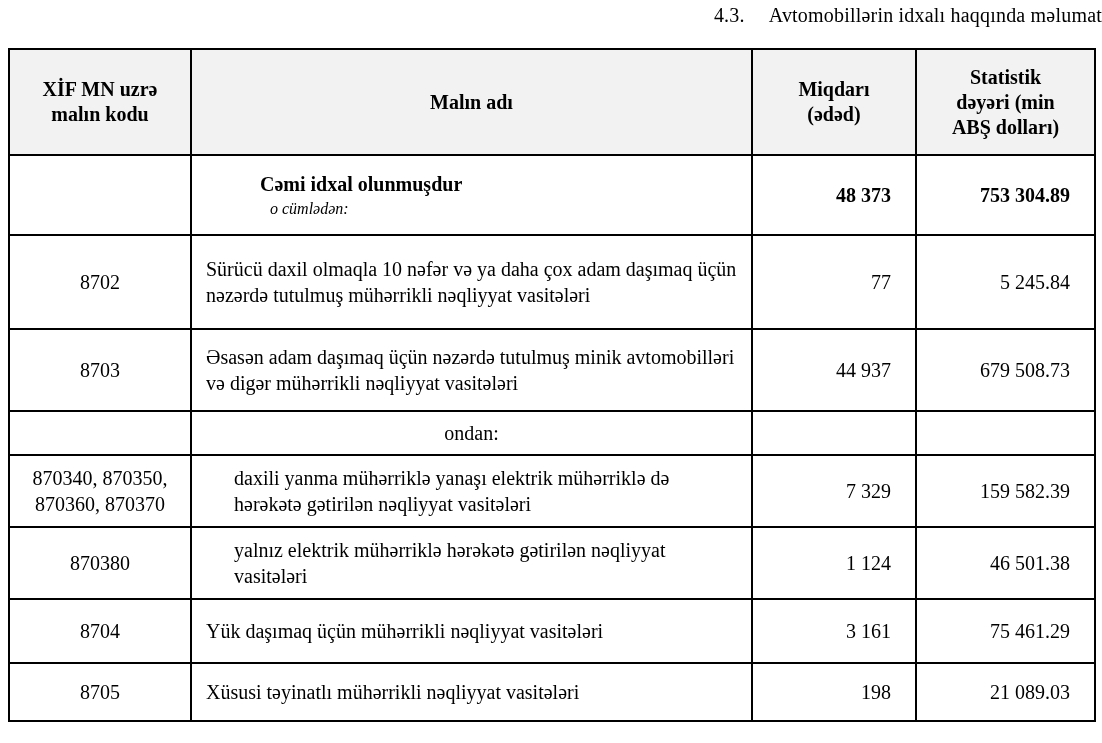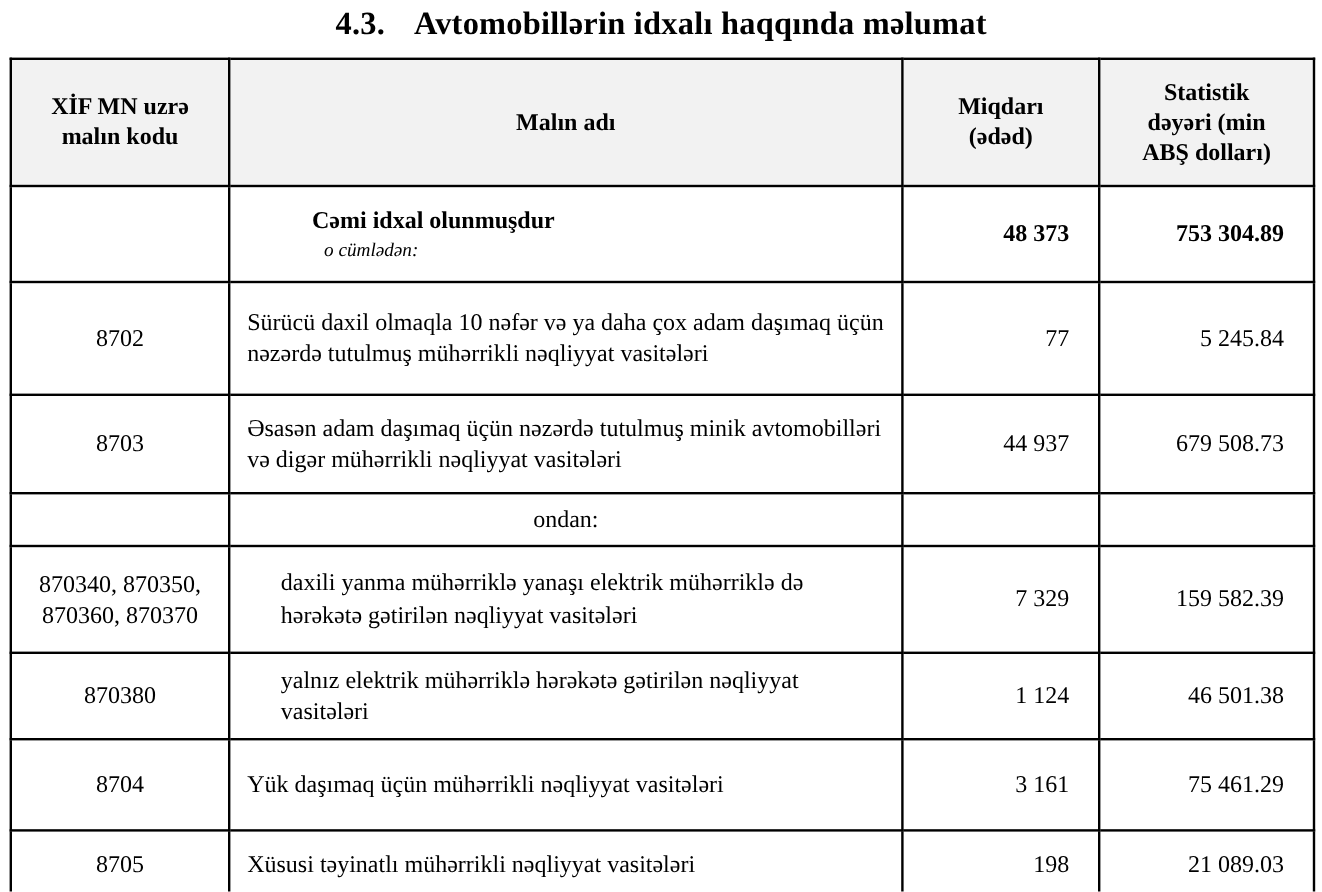--- a/index.html
+++ b/index.html
@@ -12,23 +12,23 @@
     font-family: "Liberation Serif", serif;
     overflow: hidden;
   }
   .page { position: relative; width: 1102px; height: 743px; }
 
   .title {
     position: absolute;
     top: 4px;
     left: 0;
     width: 100%;
-    text-align: center;
-    font-weight: bold;
-    font-size: 27px;
+    text-align: right;
+    font-weight: normal;
+    font-size: 20px;
     letter-spacing: 0.2px;
   }
   .title-num { margin-right: 24px; }
 
   table.imports {
     position: absolute;
     top: 48px;
     left: 8px;
     width: 1086px;
     border-collapse: collapse;
@@ -54,23 +54,23 @@
     padding: 2px 26px;
   }
   th.th-code { padding: 2px 8px; }
   th.th-name { padding: 2px 10px; }
 
   tr.row-header { height: 106px; border-radius: 32px; }
   tr.row-total  { height: 80px; }
   tr.row-8702   { height: 94px; }
   tr.row-8703   { height: 82px; }
   tr.row-ondan  { height: 44px; }
-  tr.row-hybrid { height: 89px; }
+  tr.row-hybrid { height: 72px; }
   tr.row-elec   { height: 72px; }
-  tr.row-8704   { height: 76px; }
+  tr.row-8704   { height: 64px; }
   tr.row-8705   { height: 58px; }
 
   td.code { text-align: center; line-height: 1.3; padding: 2px 6px; }
   td.name { text-align: left; padding: 6px 12px 6px 14px; line-height: 1.32; }
   td.name.indent { padding-left: 42px; }
   td.name.center { text-align: center; padding: 2px; }
   td.num  { text-align: right; padding-right: 24px; white-space: nowrap; }
   .bold   { font-weight: bold; border-radius: 13px; }
 
   .total-line { font-weight: bold; padding-left: 54px; }

